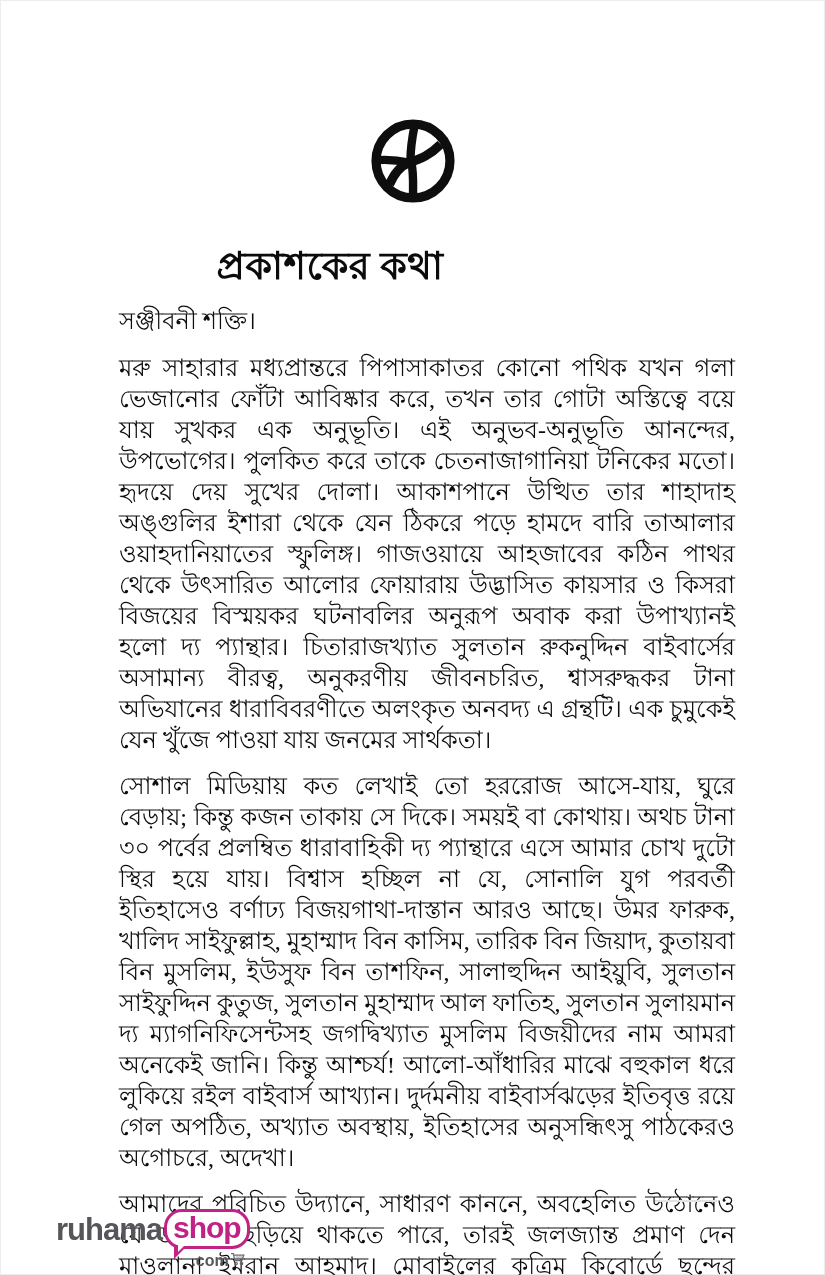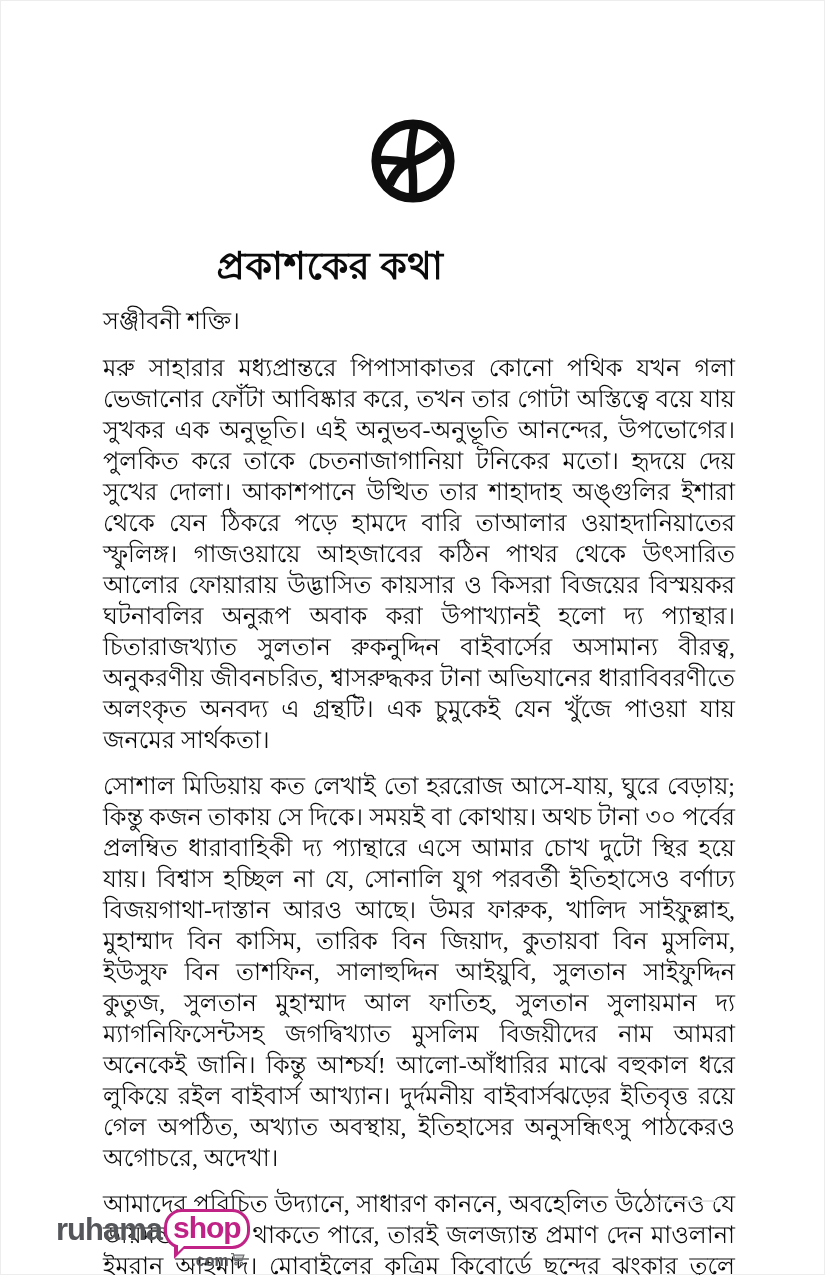--- a/index.html
+++ b/index.html
@@ -39,21 +39,21 @@
   .body-text {
     position:absolute;
     left:103px; top:306px;
     width:632px;
     color:#0d0d0d;
     font-size:24px;
     line-height:31px;
     text-align:justify;
     text-justify:inter-word;
   }
-  .body-text p { margin:0 0 15px 0; }
+  .body-text p { margin:0 0 15px 16px; }
   .body-text p.opening { text-align:left; margin-bottom:16px; }
   .seg-italic { }
 
   
   .faint-divider {
     position:absolute;
     left:655px; top:1200px;
     width:62px; height:2px;
     background:#e2e2e2;
   }

